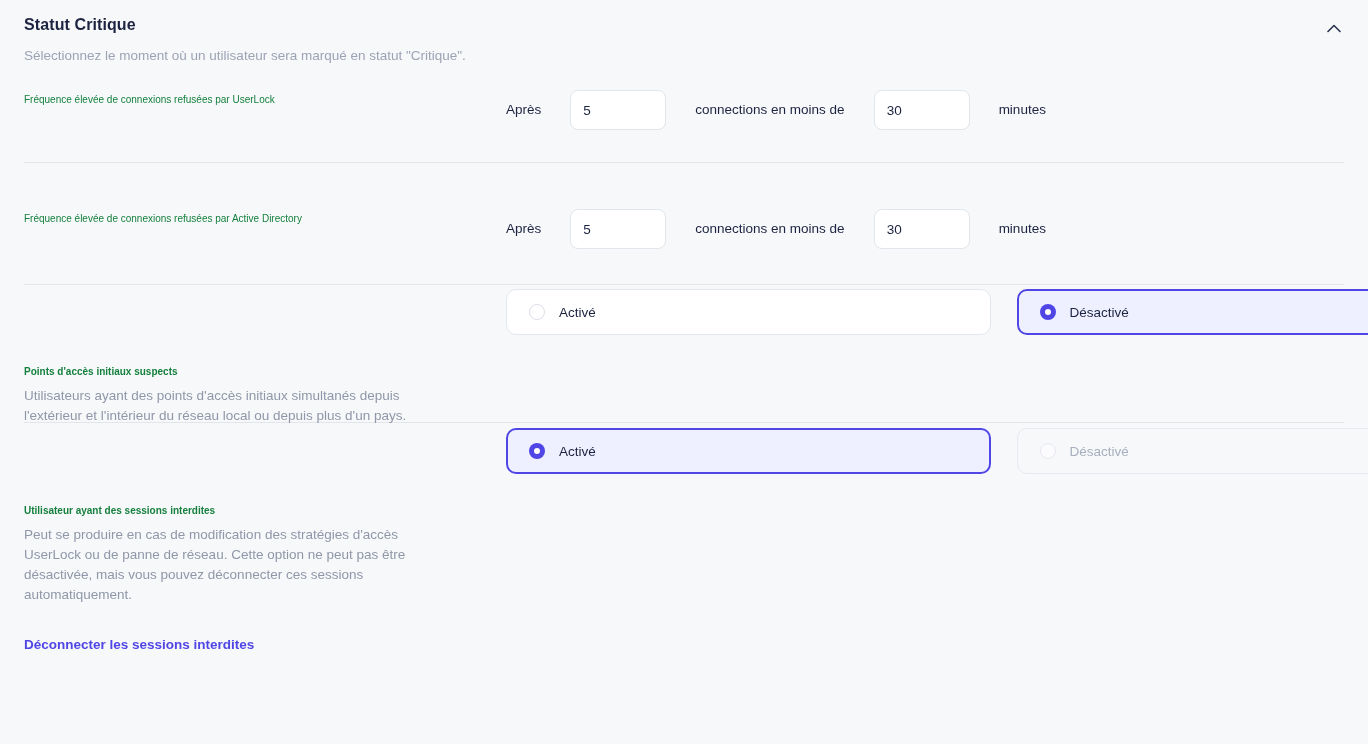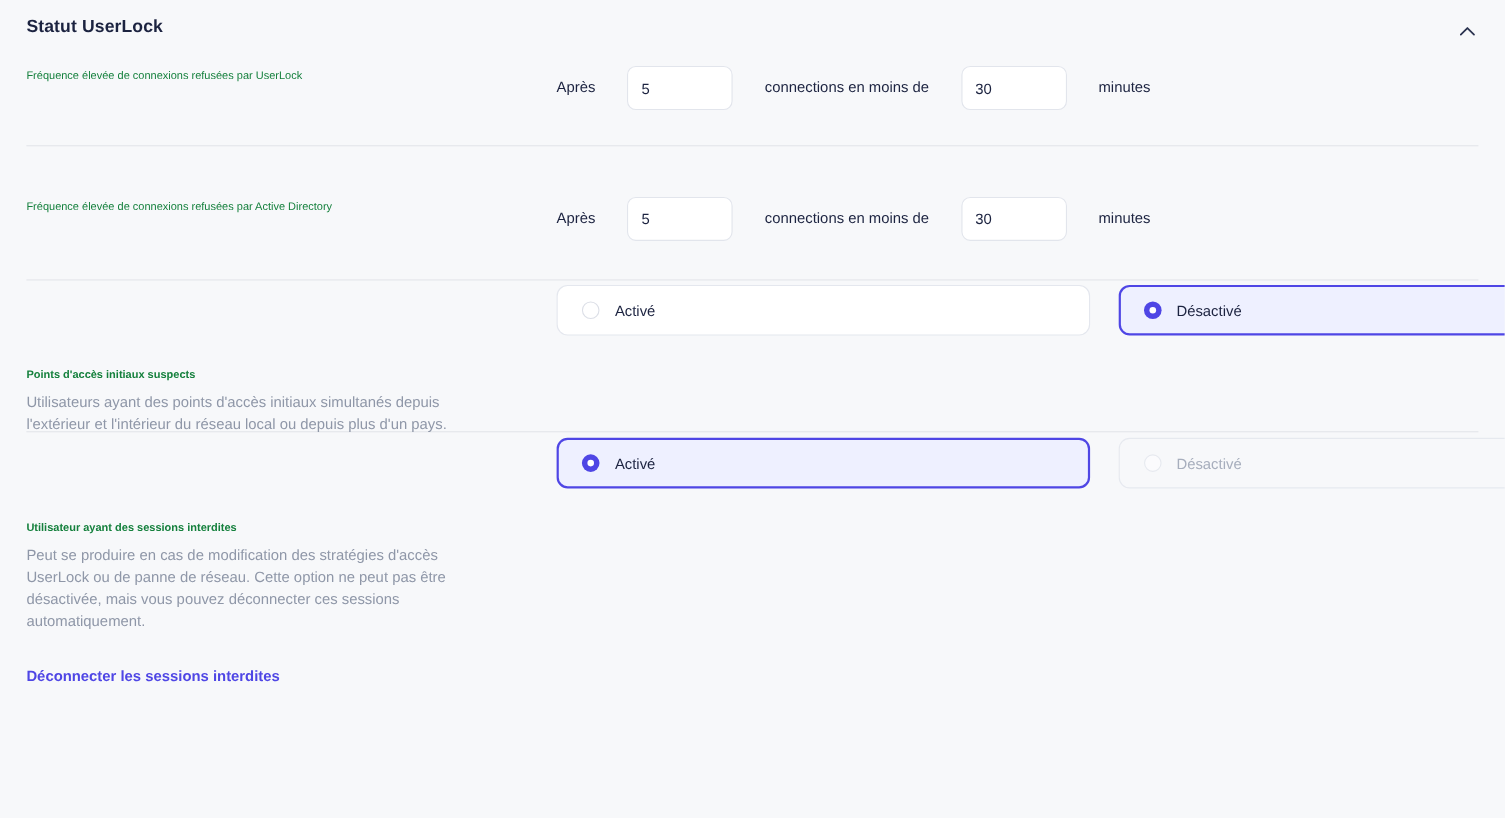--- a/index.html
+++ b/index.html
@@ -202,21 +202,22 @@
   .row-2 { height: 90px; }
   .row-3 { height: 112px; }
   .row-4 { height: 140px; }
 </style>
 </head>
 <body>
 
 <div class="page">
 
   <div class="panel-header">
-    <h1 class="panel-title">Statut UserLock</h1>
+    <h1 class="panel-title">Statut Critique</h1>
+    <div class="panel-subtitle">Sélectionnez le moment où un utilisateur sera marqué en statut "Critique".</div>
     <button class="collapse-btn">
       <span>
         <svg width="14" height="9" viewBox="0 0 14 9" fill="none" xmlns="http://www.w3.org/2000/svg">
           <path d="M1 7.5L7 1.5L13 7.5" stroke="#2b3350" stroke-width="1.6" stroke-linecap="round" stroke-linejoin="round"></path>
         </svg>
       </span>
     </button>
   </div>
 
   <div class="rows">

